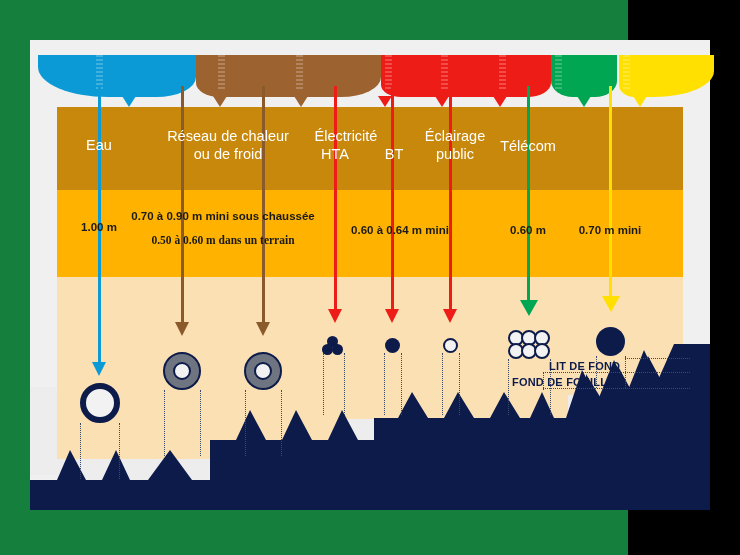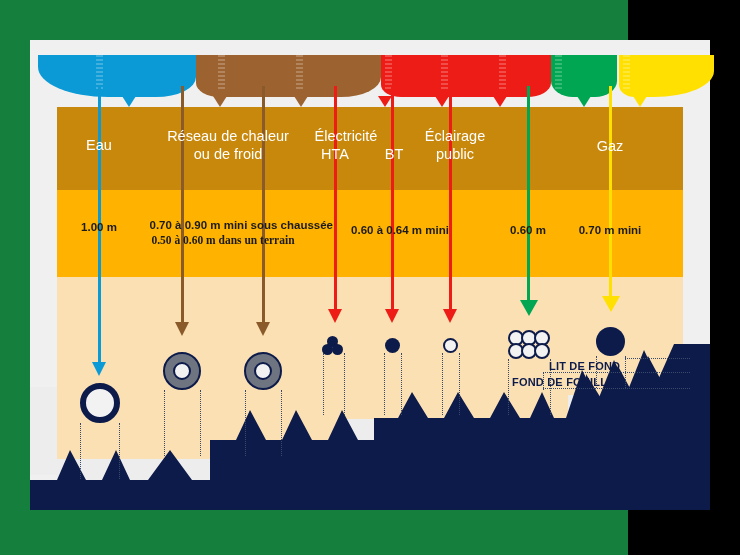--- a/index.html
+++ b/index.html
@@ -161,24 +161,24 @@
   </div>
 
   <div class="lbl" style="left:0;top:137px;width:198px;">Eau</div>
   <div class="lbl" style="left:128px;top:128px;width:200px;">Réseau de chaleur</div>
   <div class="lbl" style="left:296px;top:128px;width:100px;">Électricité</div>
   <div class="lbl" style="left:128px;top:146px;width:200px;">ou de froid</div>
   <div class="lbl" style="left:305px;top:146px;width:60px;">HTA</div>
   <div class="lbl" style="left:364px;top:146px;width:60px;">BT</div>
   <div class="lbl" style="left:405px;top:128px;width:100px;">Éclairage</div>
   <div class="lbl" style="left:405px;top:146px;width:100px;">public</div>
-  <div class="lbl" style="left:560px;top:138px;width:100px;">Gaz</div>
+  <div class="lbl" style="left:478px;top:138px;width:100px;">Télécom</div>
 
   <div class="depth" style="left:49px;top:219px;width:100px;">1.00 m</div>
-  <div class="depth" style="left:113px;top:217px;width:220px;text-align:right;">0.70 à 0.90 m mini sous chaussée</div>
+  <div class="depth" style="left:113px;top:208px;width:220px;">0.70 à 0.90 m mini sous chaussée</div>
   <div class="depth" style="left:113px;top:232px;width:220px;font-family:Liberation Serif, serif;">0.50 à 0.60 m dans un terrain</div>
   <div class="depth" style="left:330px;top:222px;width:140px;">0.60 à 0.64 m mini</div>
   <div class="depth" style="left:478px;top:222px;width:100px;">0.60 m</div>
   <div class="depth" style="left:560px;top:222px;width:100px;">0.70 m mini</div>
 
   <div class="sym ring" style="left:80px;top:383px;width:40px;height:40px;border:6px solid #0D1B4B;background:#F2F2F2;"></div>
   <div class="dotted" style="left:80px;top:423px;height:56px;"></div>
   <div class="dotted" style="left:119px;top:423px;height:56px;"></div>
 
   <div class="sym ring" style="left:163px;top:352px;width:38px;height:38px;background:#6E7580;border:2px solid #0D1B4B;"></div>

